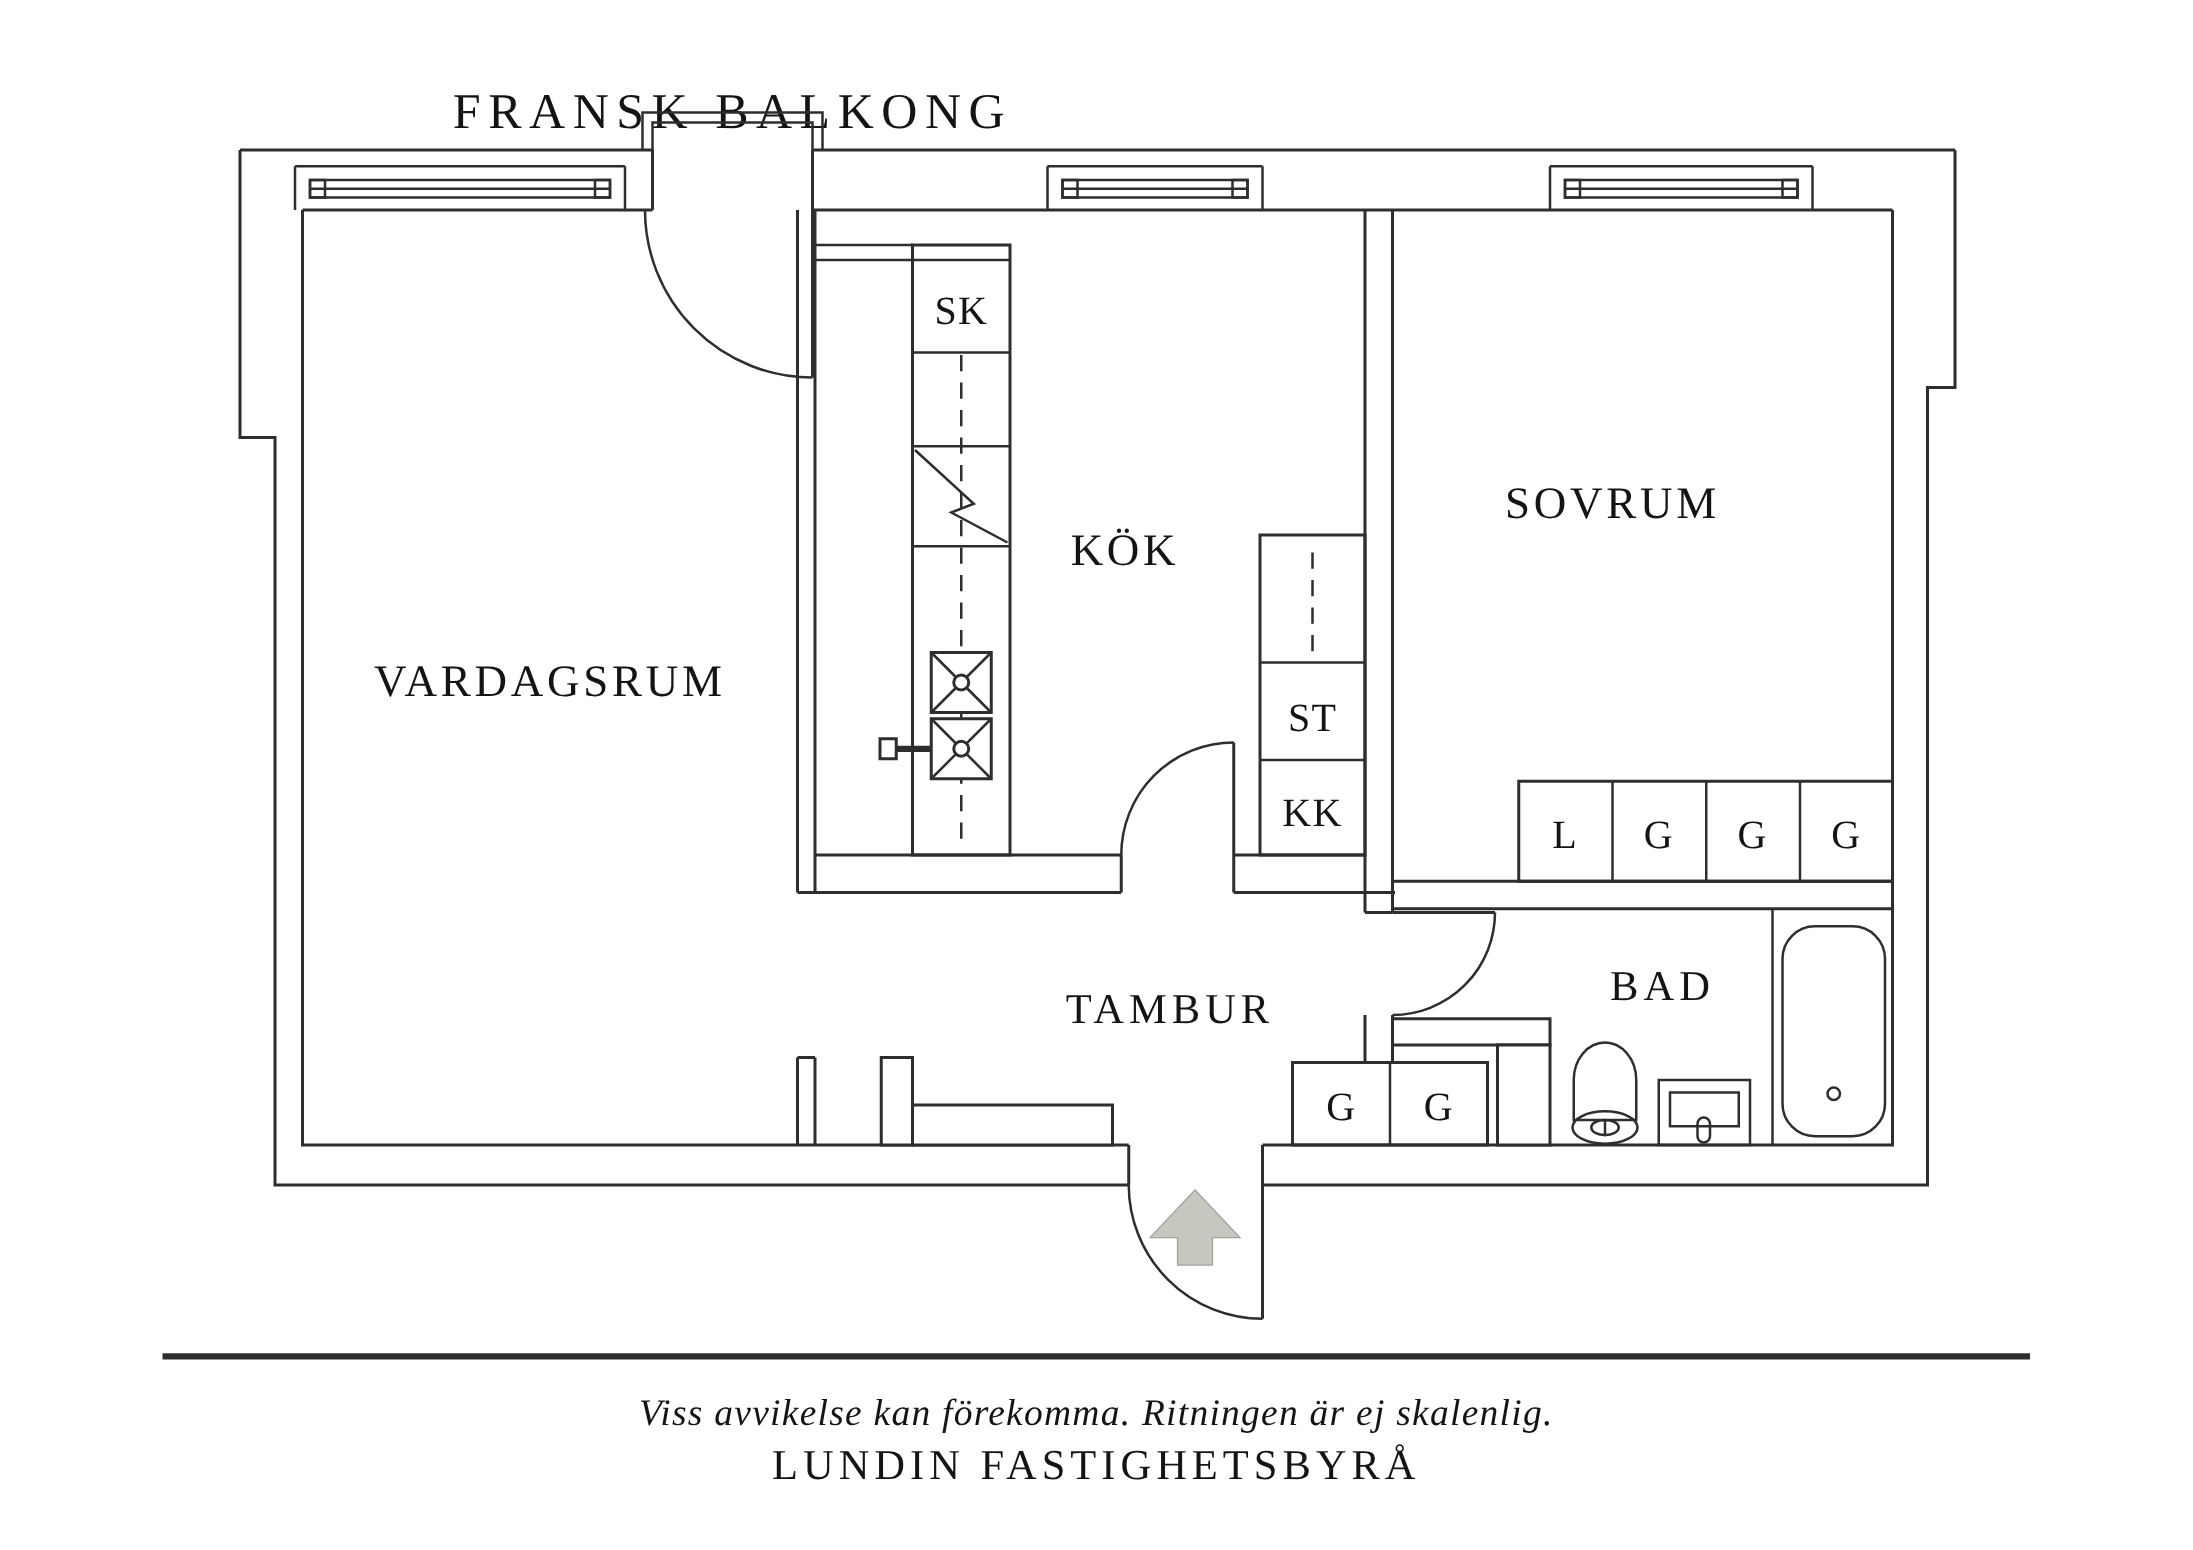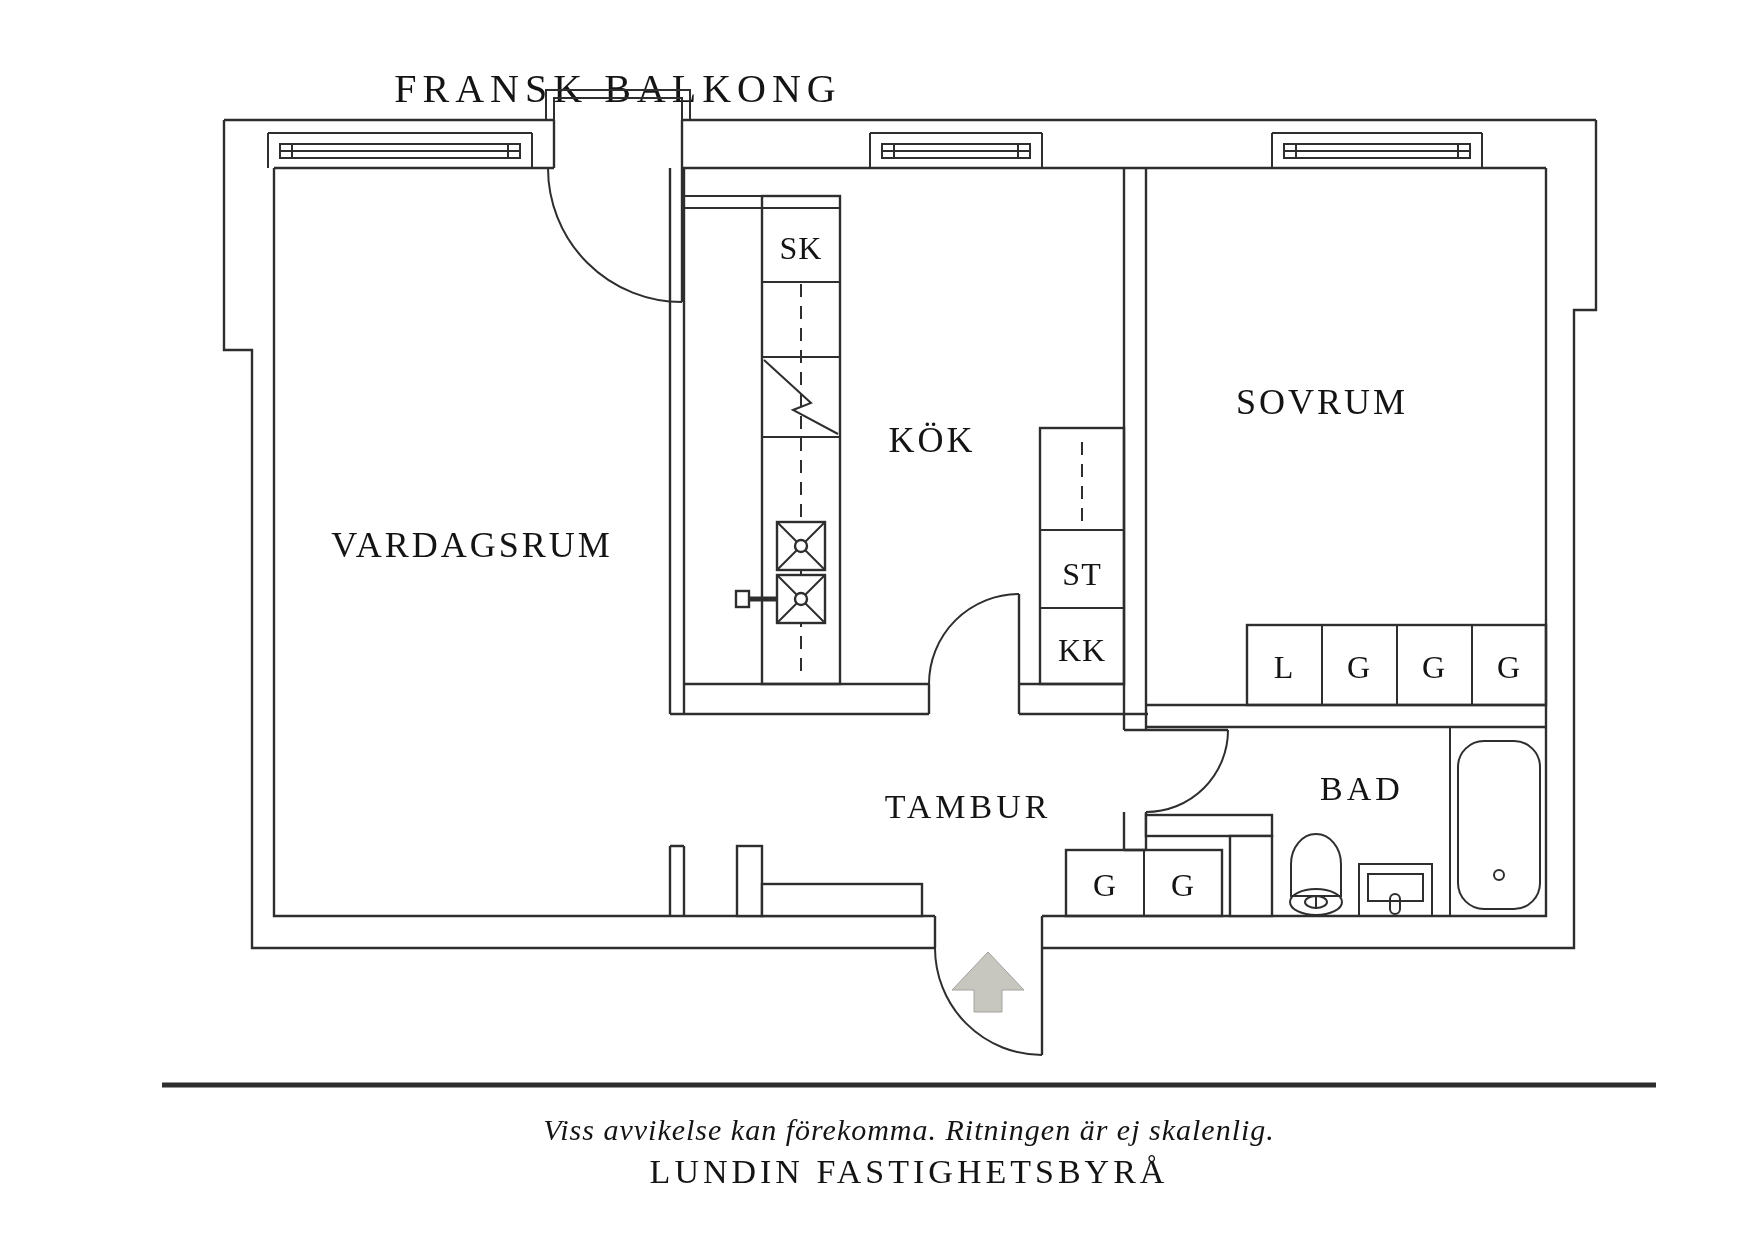--- a/index.html
+++ b/index.html
@@ -1,21 +1,20 @@
 <!DOCTYPE html>
 <html style="--line: #2e2e2e; --text: #141414; --arrow_fill: #c7c7c0; --background: #ffffff;"><head>
 <meta charset="utf-8">
 <style>
   html,body { margin:0; padding:0; background:#ffffff; }
   .stage {
     position:relative;
     width:1514px; height:1240px;
     background: var(--background, #ffffff);
     font-family: "Liberation Serif", "DejaVu Serif", serif;
-    margin-left: 32px;
   }
   svg { display:block; }
   .w  { fill:none; stroke:var(--line,#2e2e2e); stroke-width:2.4; }
   .w2 { fill:none; stroke:var(--line,#2e2e2e); stroke-width:2; }
   .wf { fill:#ffffff; stroke:var(--line,#2e2e2e); stroke-width:2.4; }
   .dash { fill:none; stroke:var(--line,#2e2e2e); stroke-width:2; stroke-dasharray:13 9; }
   .thick { fill:none; stroke:var(--line,#2e2e2e); stroke-width:5; }
   .lbl { fill:var(--text,#141414); stroke:none; text-anchor:middle;
          font-family:"Liberation Serif","DejaVu Serif",serif; }
   .t40 { font-size:40px; letter-spacing:6px; }

